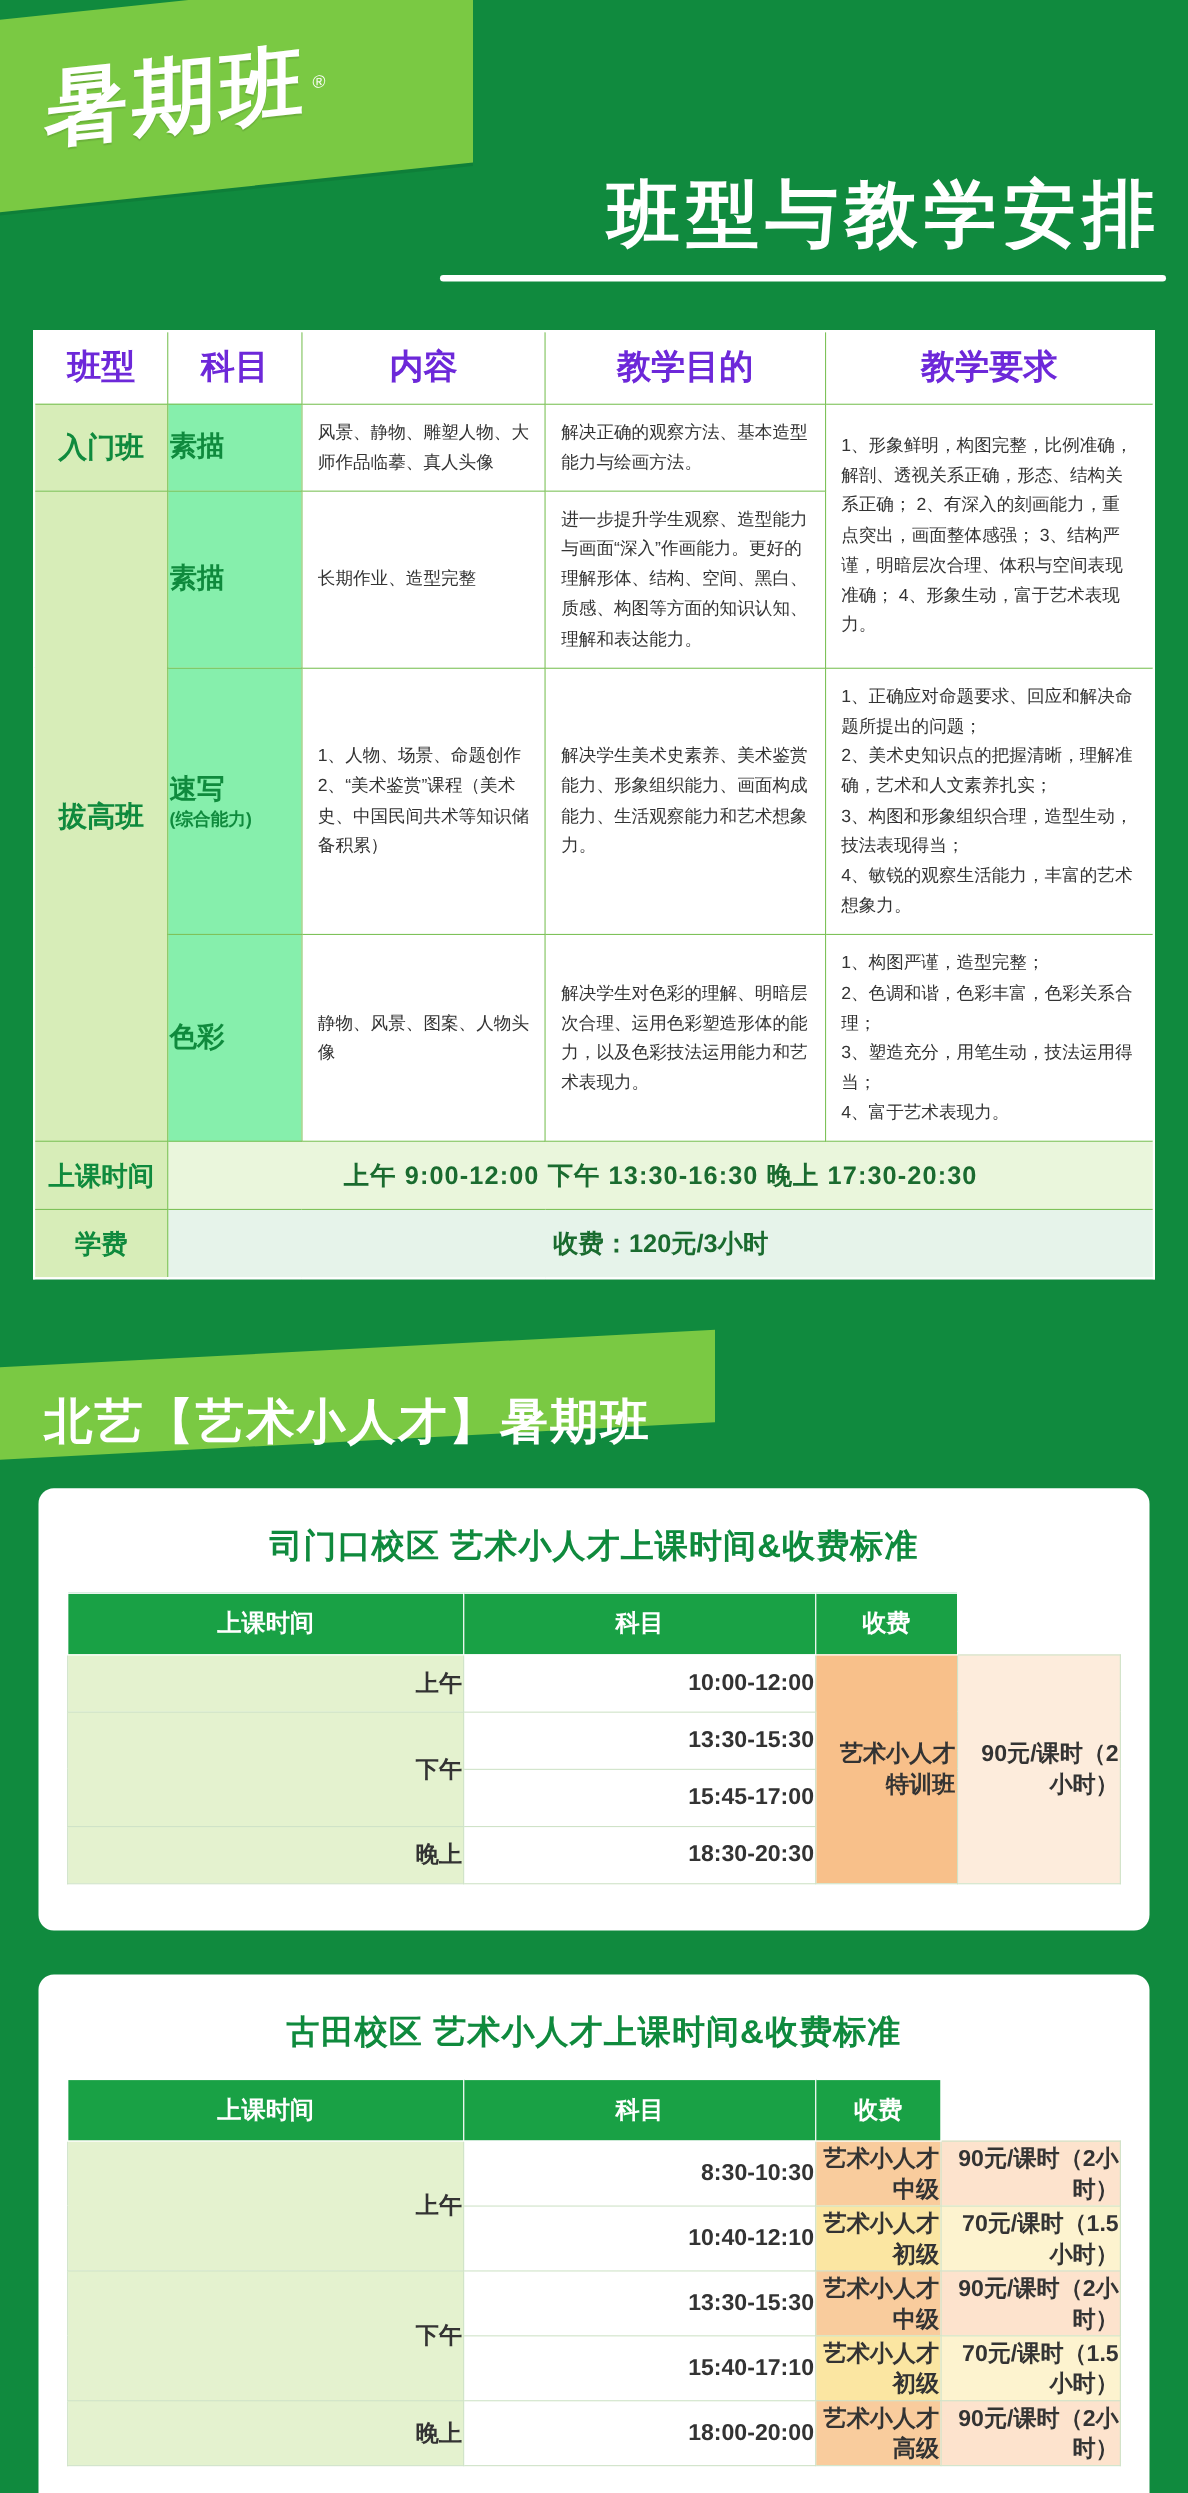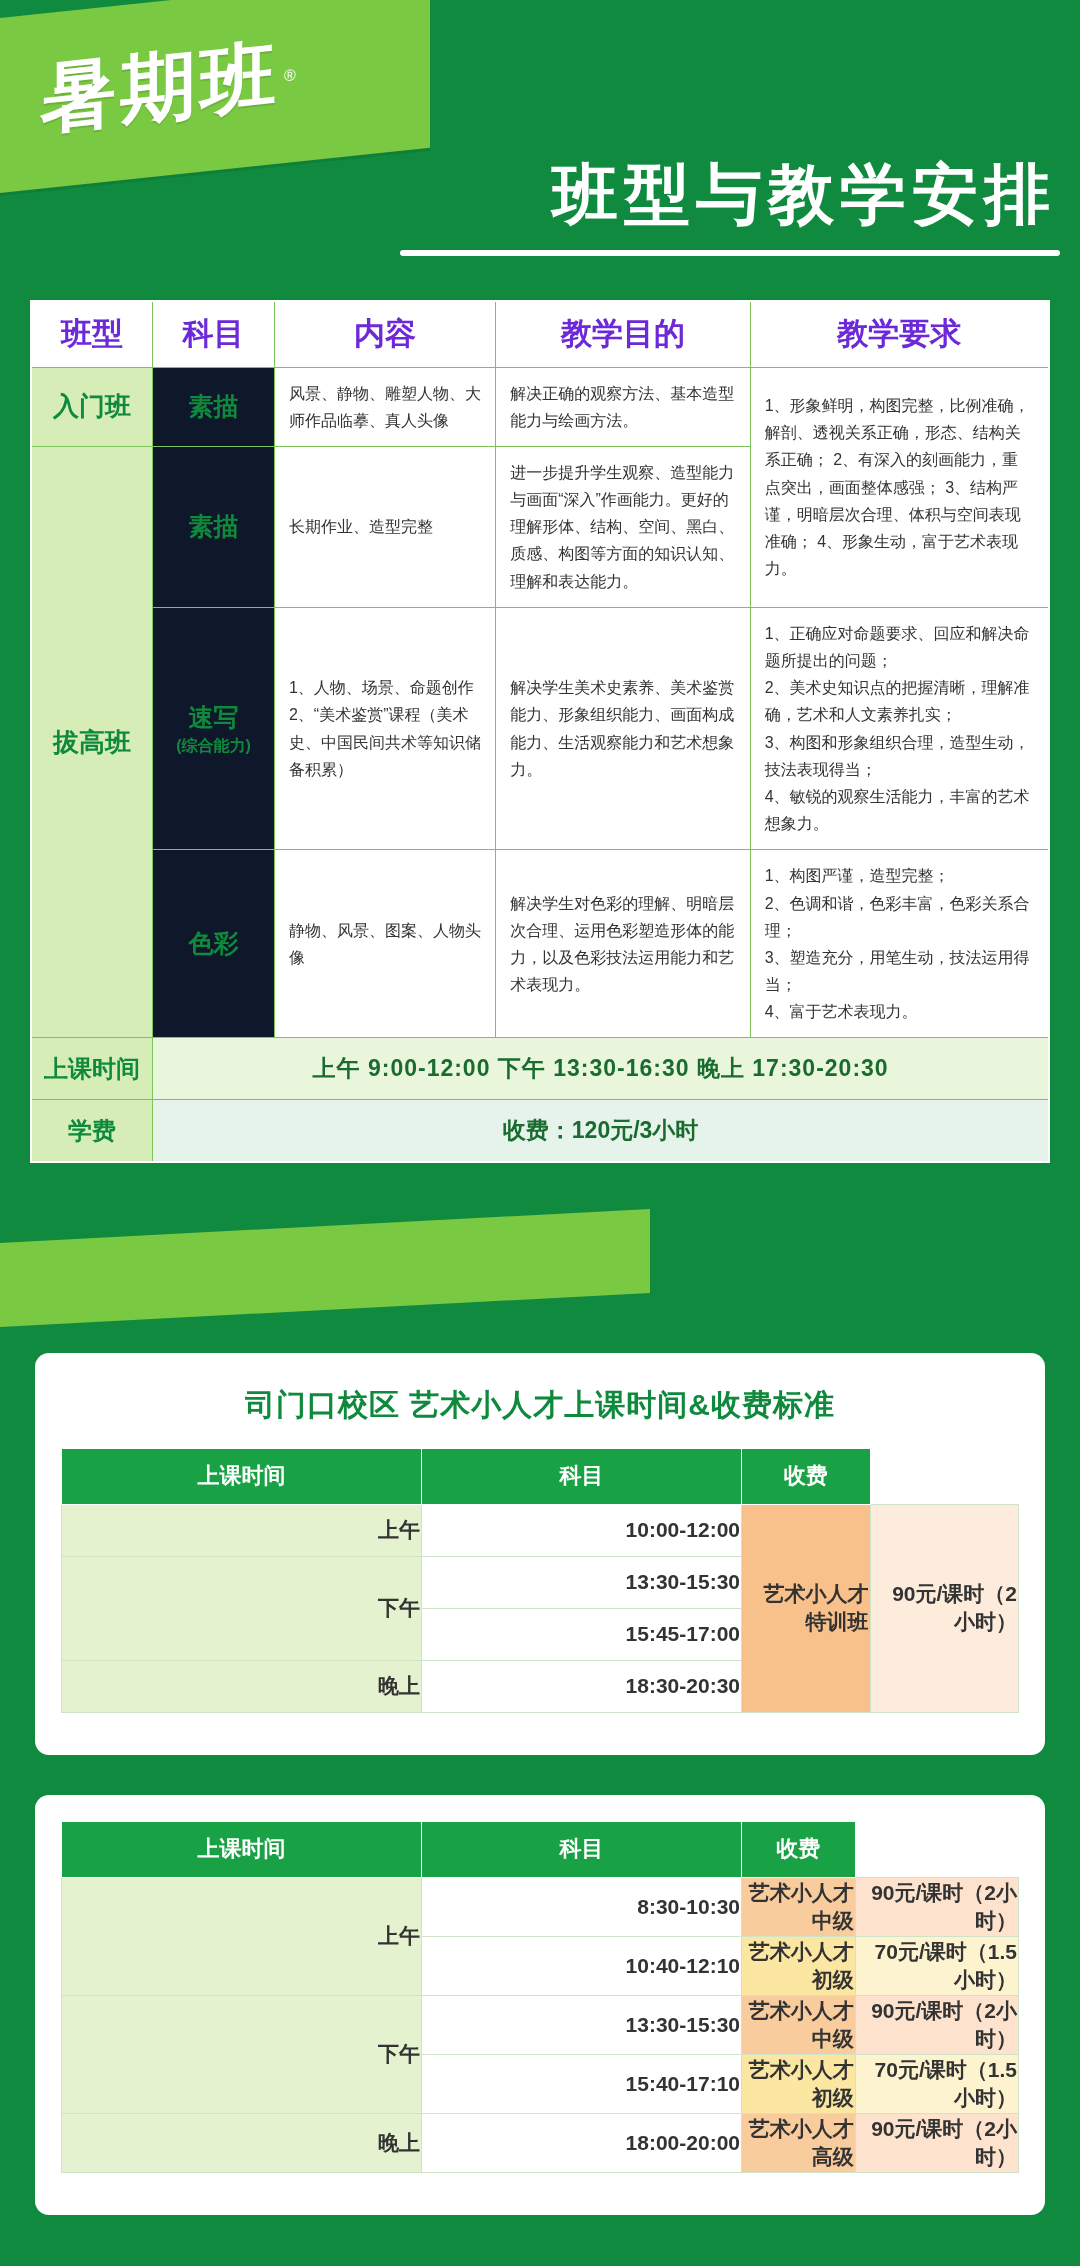--- a/index.html
+++ b/index.html
@@ -57,22 +57,22 @@
   table.main thead th {
     background:#ffffff; color:#6d28d9; font-size:31px; font-weight:bold;
     height:66px; text-align:center;
   }
   td.cat {
     background:#d7edb8; color:#0f8a3d; font-size:26px; font-weight:bold;
     text-align:center; width:110px;
   }
   td.cat.tall { background:#d7edb8; }
   td.subj {
-    color:#0f8a3d; font-size:25px; font-weight:bold; text-align:center; width:110px;
-    background:#0f172a; line-height:1.35;
+    color:#0f8a3d; font-size:25px; font-weight:bold; text-align:left; width:110px;
+    background:#86efac; line-height:1.35;
   }
   td.subj .small { font-size:16px; display:block; }
   td.content, td.purpose, td.require {
     font-size:16px; color:#333; line-height:1.7; padding:12px 14px;
     background:#ffffff;
   }
   td.content { width:200px; }
   td.purpose { width:230px; }
   td.require { width:270px; }
   td.rowlabel {
@@ -203,20 +203,21 @@
         <tr>
           <td class="rowlabel">学费</td>
           <td class="feeval" colspan="4">收费：120元/3小时</td>
         </tr>
       </tbody>
     </table>
   </div>
 
   <div class="sec2">
     <div class="sec2-band"></div>
+    <div class="sec2-text">北艺【艺术小人才】暑期班</div>
   </div>
 
   <div class="card">
     <div class="card-title">司门口校区 艺术小人才上课时间&amp;收费标准</div>
     <table class="sub">
       <thead>
         <tr>
           <th style="width:360px">上课时间</th>
           <th style="width:320px">科目</th>
           <th>收费</th>
@@ -238,20 +239,21 @@
         </tr>
         <tr>
           <td class="daypart">晚上</td>
           <td class="timecell">18:30-20:30</td>
         </tr>
       </tbody>
     </table>
   </div>
 
   <div class="card">
+    <div class="card-title">古田校区 艺术小人才上课时间&amp;收费标准</div>
     <table class="sub">
       <thead>
         <tr>
           <th style="width:360px">上课时间</th>
           <th style="width:320px">科目</th>
           <th>收费</th>
         </tr>
       </thead>
       <tbody>
         <tr>

